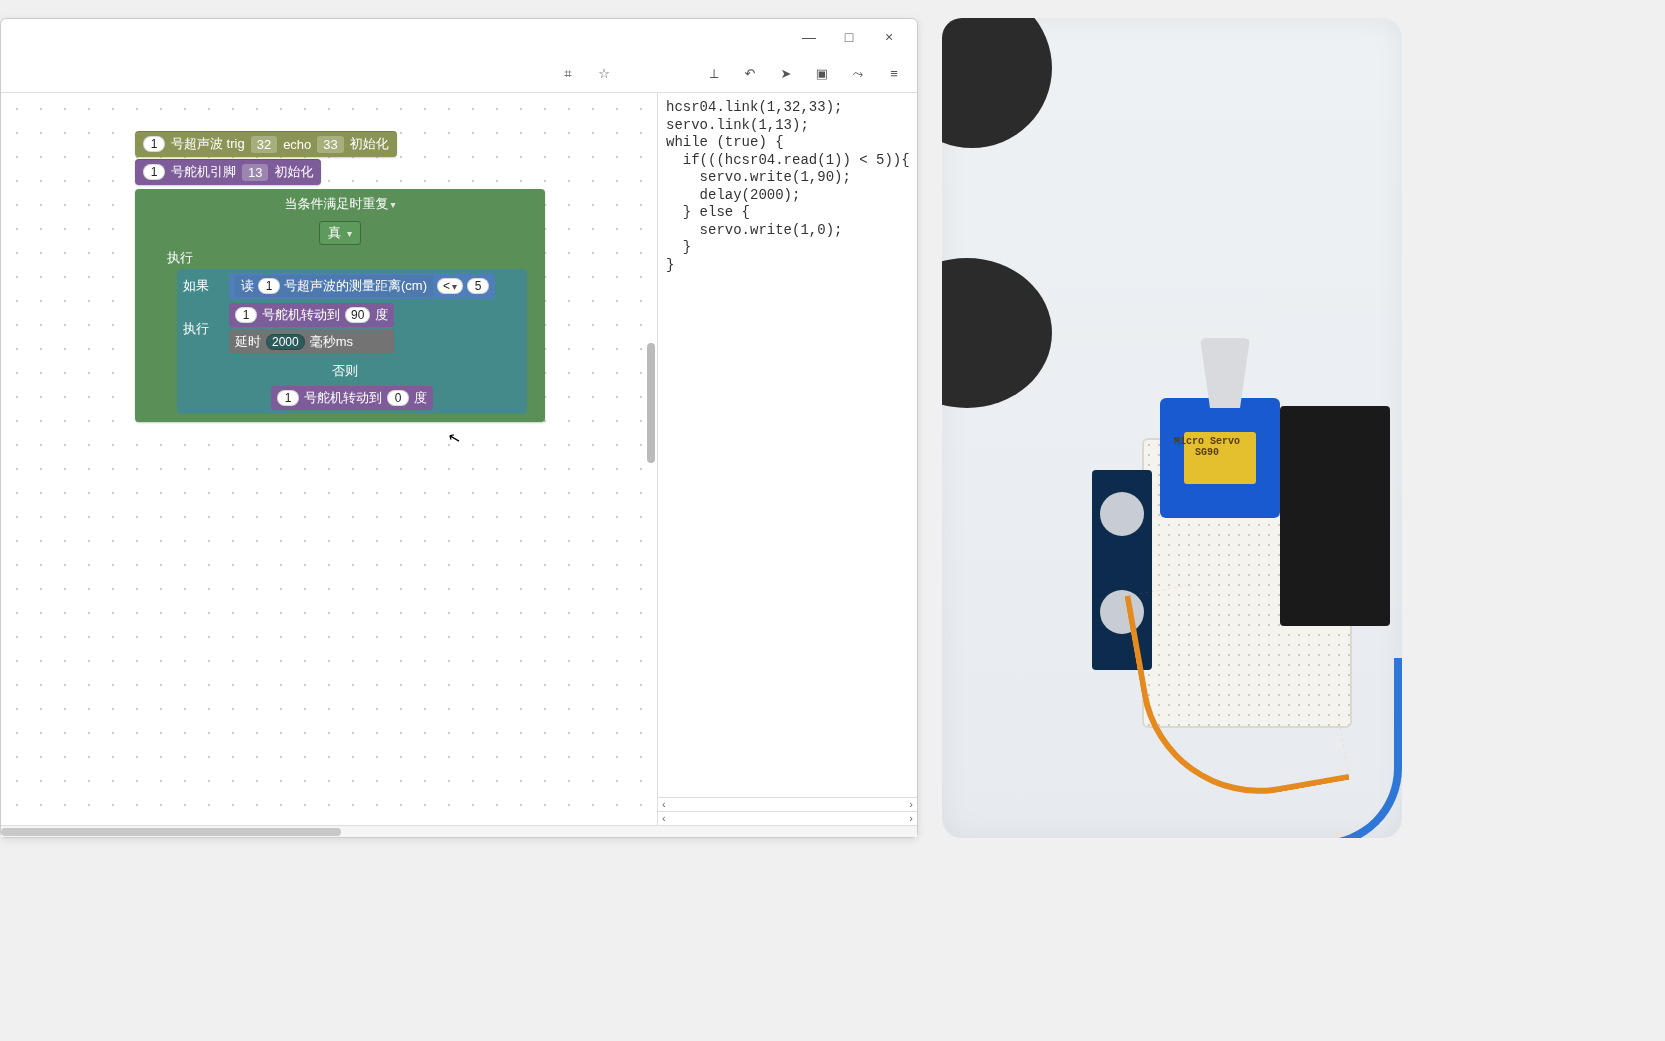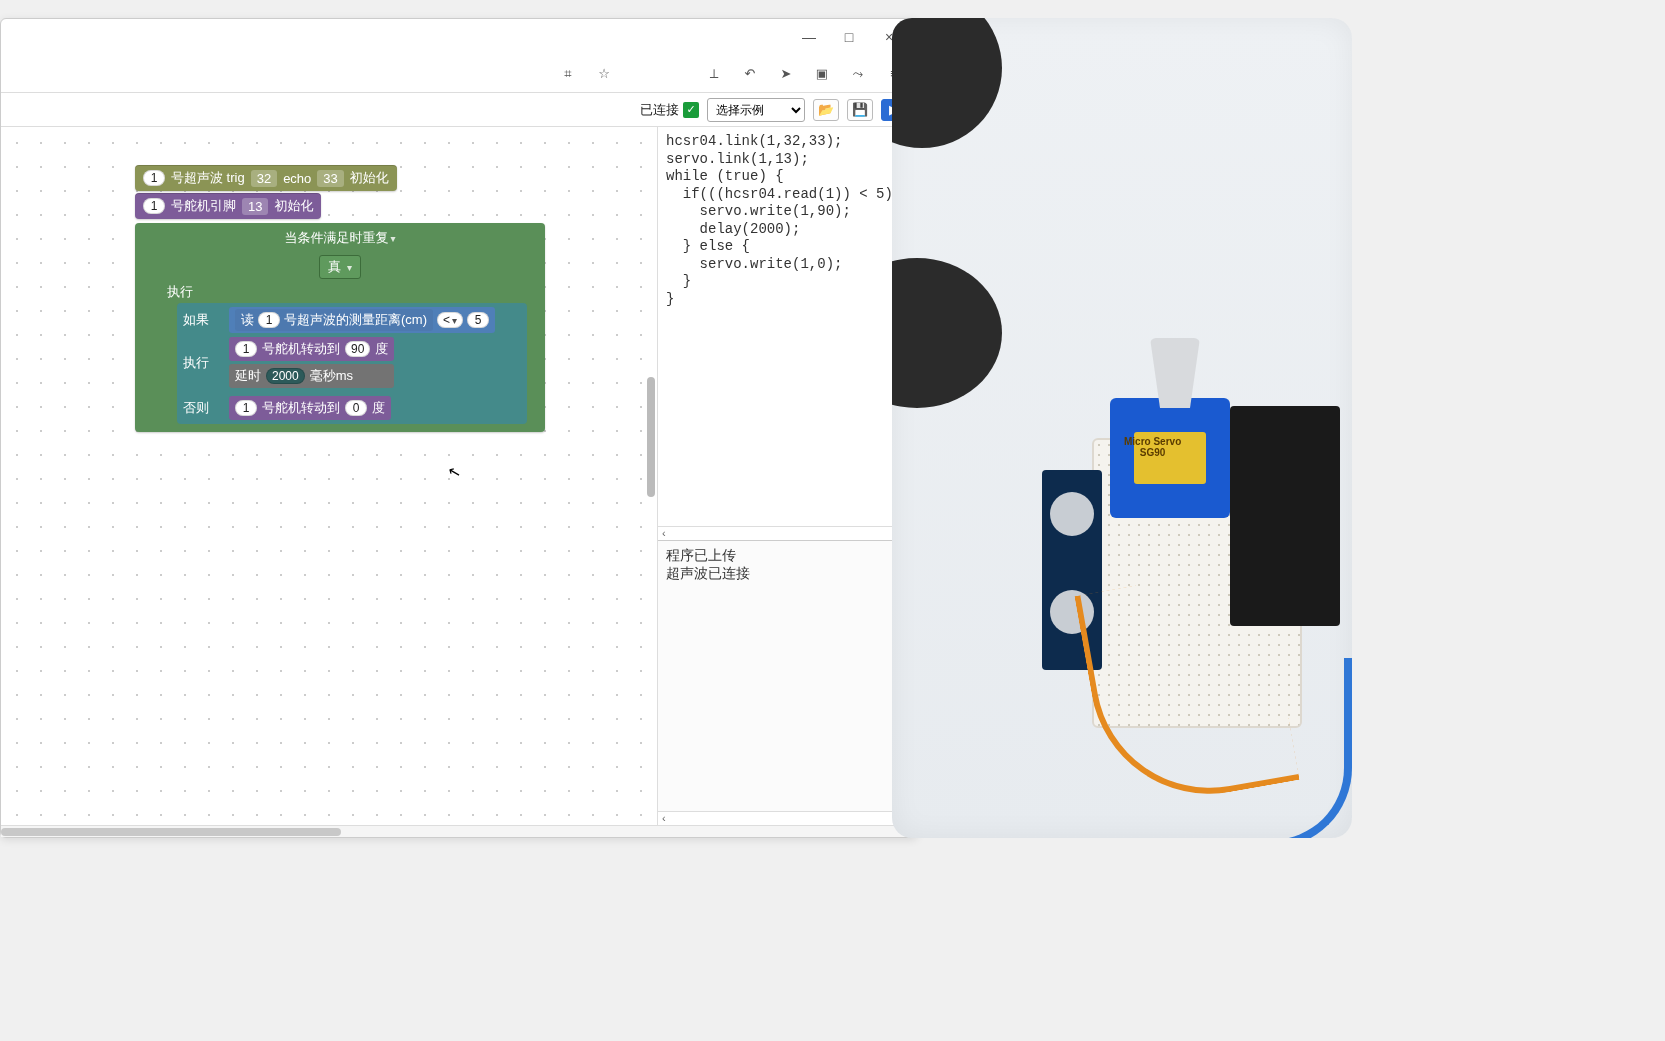--- a/index.html
+++ b/index.html
@@ -197,26 +197,27 @@
   .cursor {
     position:absolute;
     left:447px; top:336px;
     font-size:15px; color:#000;
     transform: rotate(-15deg);
   }
 
   
   .photo-pane {
     position:absolute;
-    left:892px; top:18px;
+    left:942px; top:18px;
     width:460px; height:820px;
     background: linear-gradient(180deg,#eef1f4,#e7ebef);
     border-radius:20px;
     overflow:hidden;
     box-shadow: inset 0 0 30px rgba(0,0,0,.06);
+    font-family: Liberation Mono, monospace;
   }
   .wheel1,.wheel2{
     position:absolute; background:#2b2b2b;
     border-radius:50%;
   }
   .wheel1{ left:-50px; top:-30px; width:160px; height:160px; }
   .wheel2{ left:-60px; top:240px; width:170px; height:150px; }
   .breadboard{
     position:absolute; left:200px; top:420px;
     width:210px; height:290px;
@@ -300,33 +301,20 @@
     <span class="icon-btn">☆</span>
     <span style="width:60px"></span>
     <span class="icon-btn">⟂</span>
     <span class="icon-btn">↶</span>
     <span class="icon-btn">➤</span>
     <span class="icon-btn">▣</span>
     <span class="icon-btn">⤳</span>
     <span class="icon-btn">≡</span>
   </div>
 
-  <div class="toolbar">
-    <div class="spacer"></div>
-    <div class="conn-status">
-      <span>已连接</span>
-      <span class="conn-check">✓</span>
-    </div>
-    <select class="example-select">
-      <option>选择示例</option>
-    </select>
-    <div class="tool-icon">📂</div>
-    <div class="tool-icon">💾</div>
-    <div class="tool-icon blue">▶</div>
-  </div>
 
   <div class="main-area">
 
     <div class="blocks-area">
       <div class="vscroll"></div>
 
       <div class="block-stack">
 
         <div class="row">
           <div class="blk olive">
@@ -381,21 +369,21 @@
                     <span>度</span>
                   </span>
                   <span class="delay-pill">
                     <span>延时</span>
                     <span class="num-field" style="background:#2d5a5a;color:#fff;">2000</span>
                     <span>毫秒ms</span>
                   </span>
                 </div>
               </div>
 
-              <div class="row" style="gap:6px; margin-top:8px;">
+              <div class="row" style="gap:6px; margin-top:8px;flex-direction:column;">
                 <span class="armlabel">否则</span>
                 <span class="servo-pill">
                   <span class="num-field">1</span>
                   <span>号舵机转动到</span>
                   <span class="num-field">0</span>
                   <span>度</span>
                 </span>
               </div>
             </div>
           </div>
@@ -414,22 +402,20 @@
     servo.write(1,90);
     delay(2000);
   } else {
     servo.write(1,0);
   }
 }</div>
       <div class="hscroll-nav">
           <span>‹</span>
           <span>›</span>
         </div>
-      <div class="log-pane">程序已上传
-超声波已连接</div>
       <div class="hscroll-nav">
           <span>‹</span>
           <span>›</span>
         </div>
     </div>
 
   </div>
 
   <div class="bottom-hscroll"></div>
 </div>

